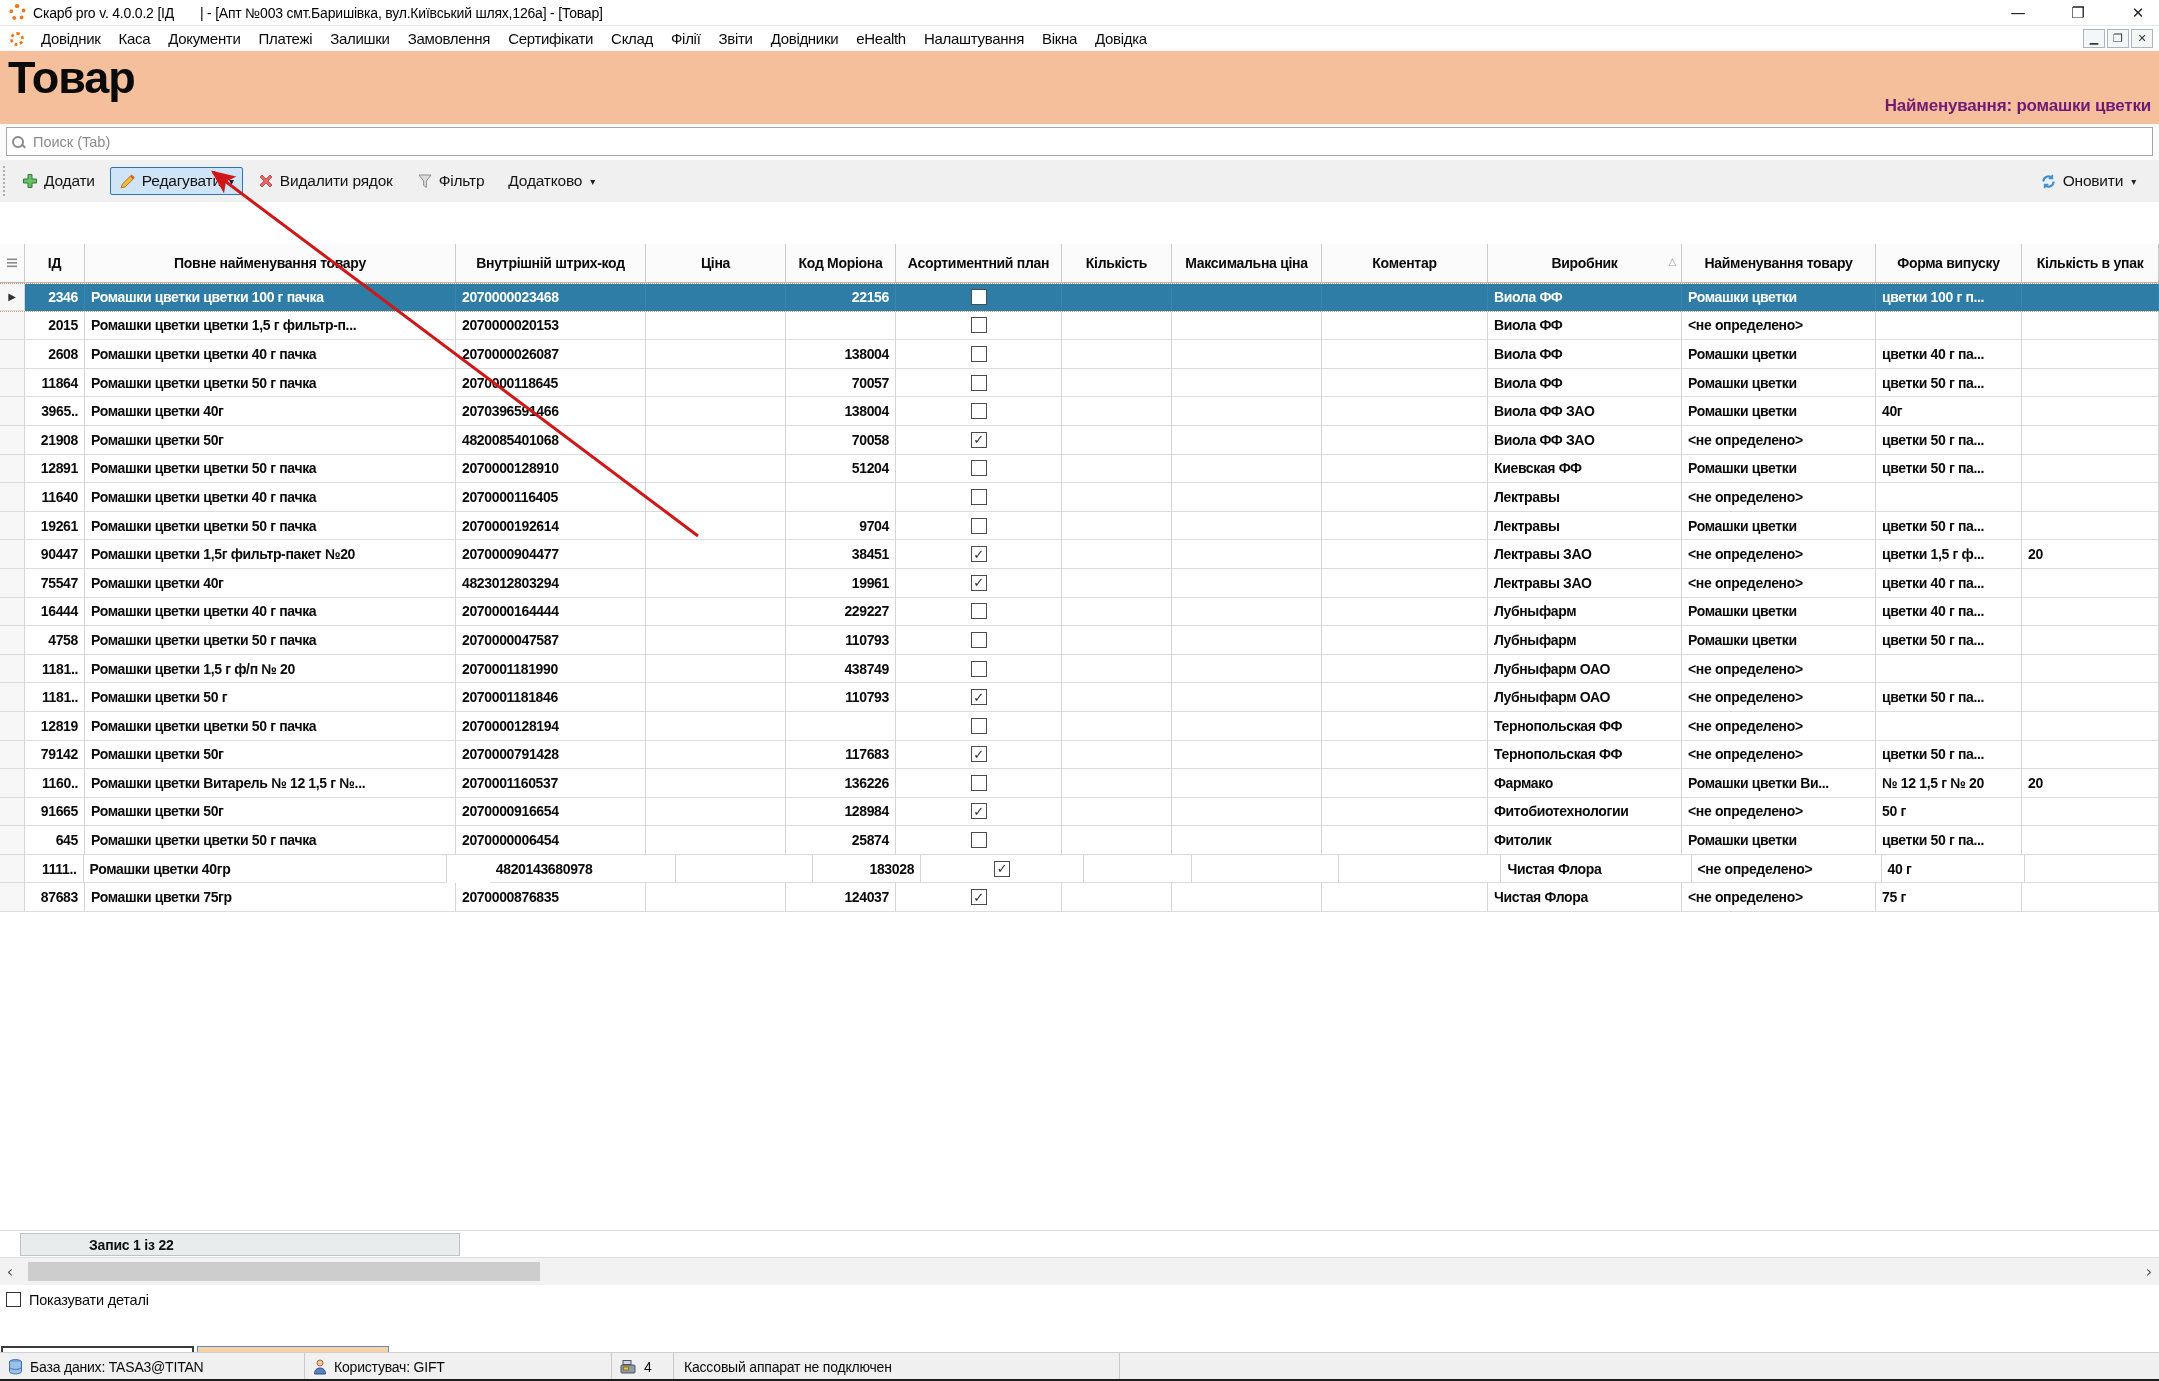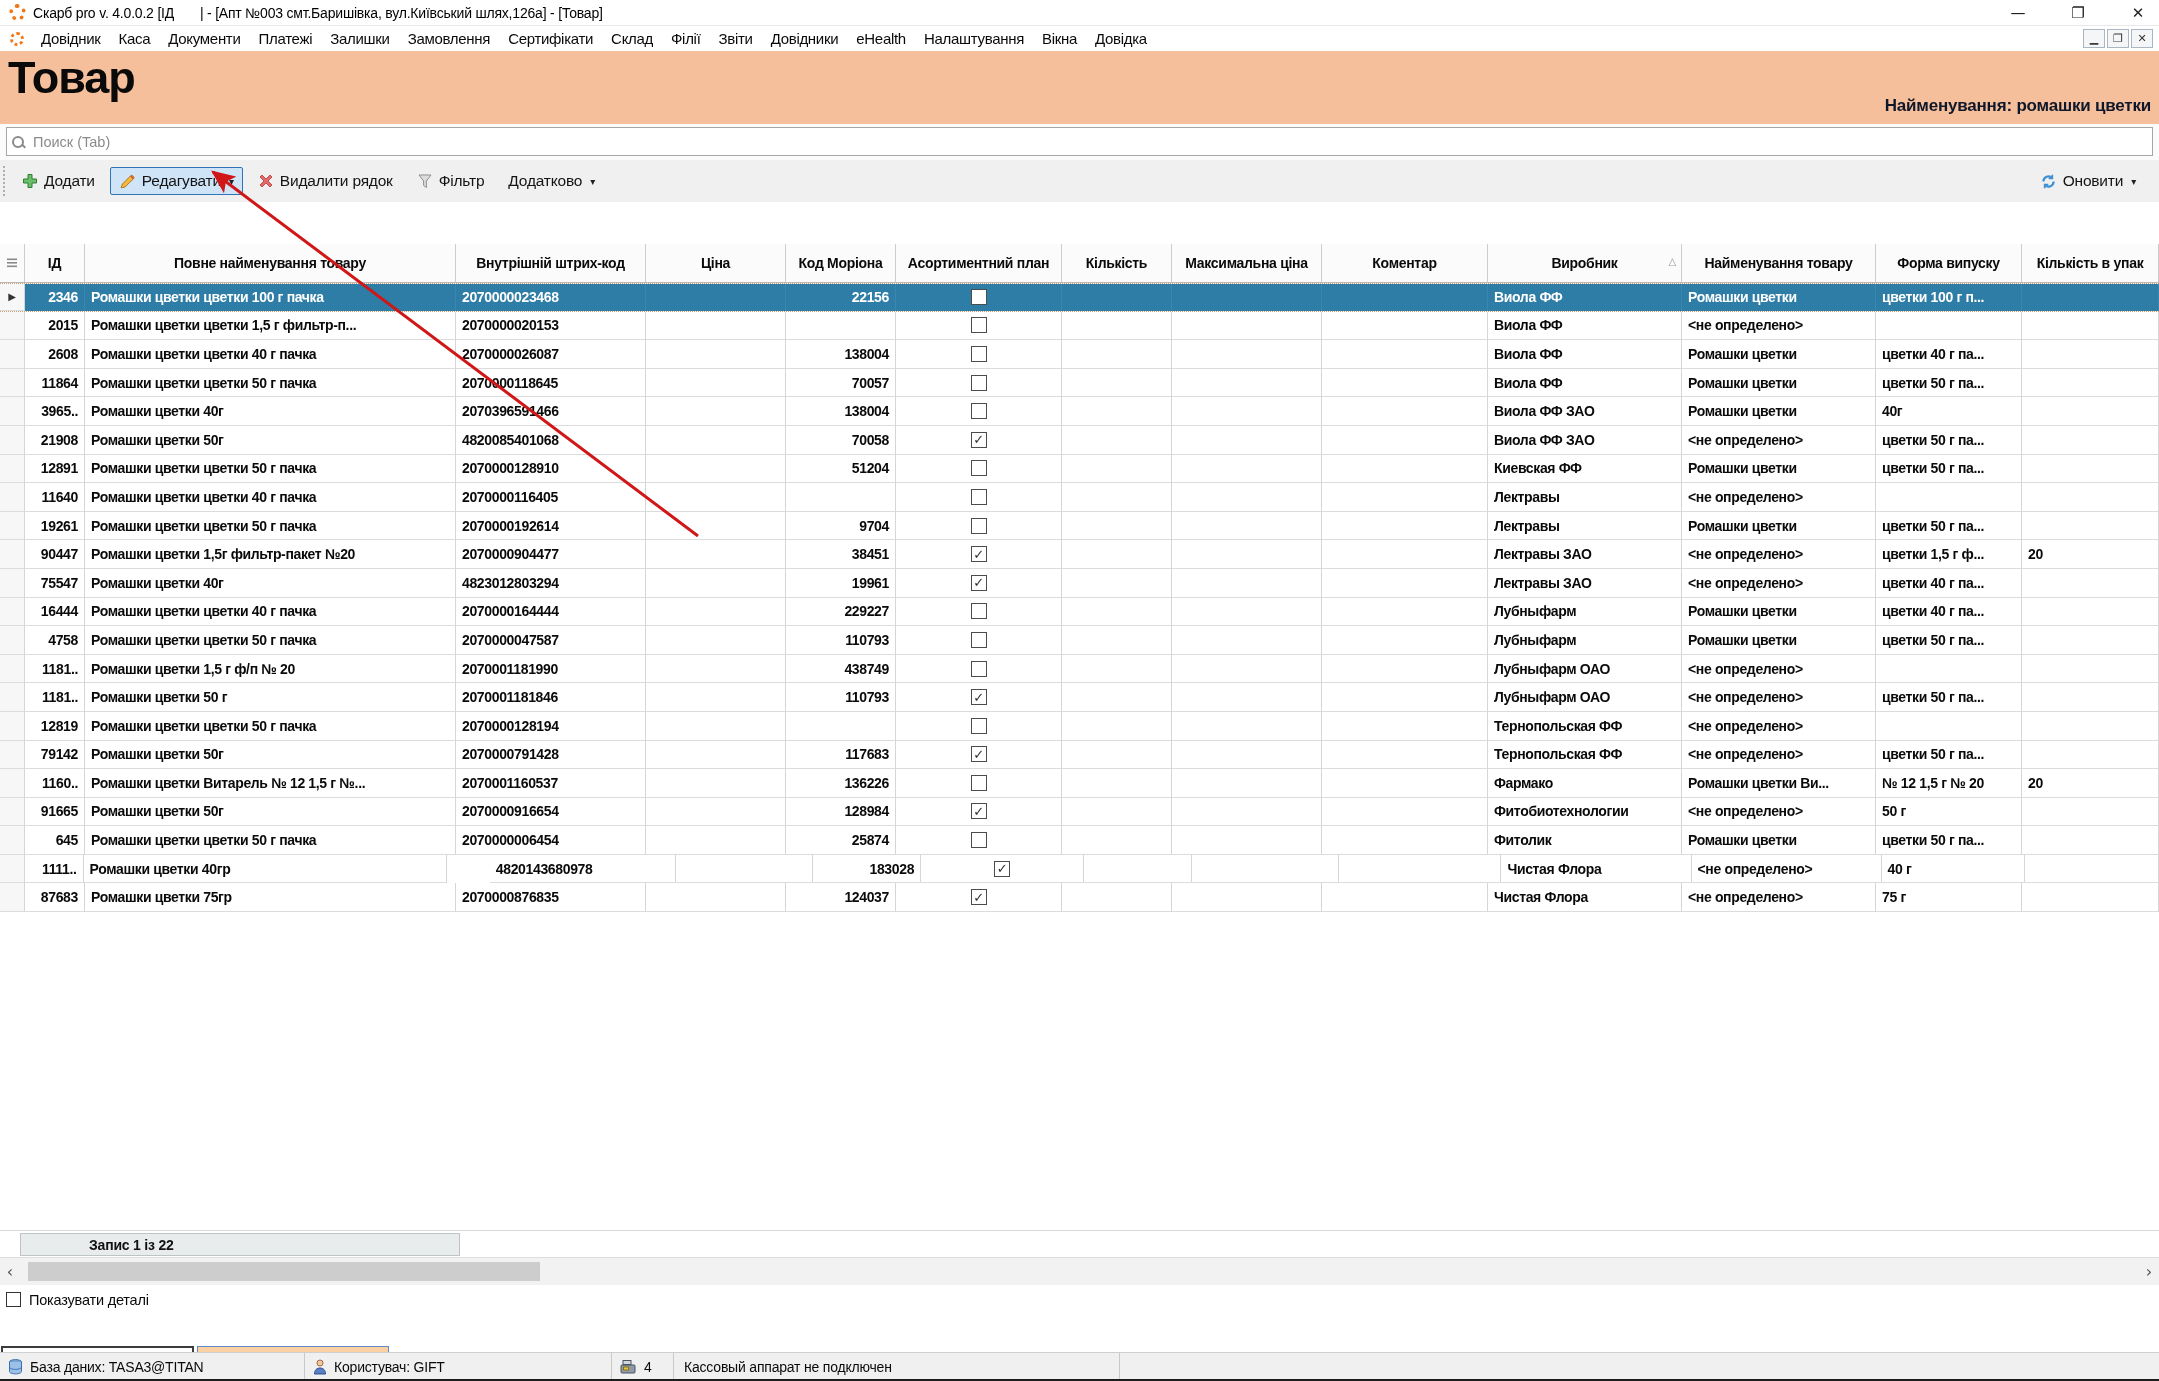--- a/index.html
+++ b/index.html
@@ -26,21 +26,21 @@
   .mdi-controls{position:absolute;right:6px;top:3px;display:flex;gap:2px;}
   .mdi-btn{width:22px;height:19px;border:1px solid #aab6c2;background:#f4f6f8;color:#333;
            font-size:11px;display:flex;align-items:center;justify-content:center;
            font-family:"DejaVu Sans",sans-serif;}
 
   
   .band{position:absolute;left:0;top:51px;width:2159px;height:73px;background:#f6bf9b;}
   .page-title{position:absolute;left:8px;top:1px;font-size:45px;font-weight:800;
               letter-spacing:-1px;color:#0a0a0a;}
   .context-label{position:absolute;right:8px;bottom:8px;font-size:17px;font-weight:700;
-                 color:#0f172a;letter-spacing:-0.2px;}
+                 color:#701a75;letter-spacing:-0.2px;}
 
   
   .search-row{position:absolute;left:0;top:124px;width:2159px;height:36px;background:#fbfbfb;}
   .search-box{position:absolute;left:6px;top:3px;width:2147px;height:29px;background:#fff;
               border:1px solid #a6a6a6;display:flex;align-items:center;}
   .search-glyph{width:14px;height:14px;margin:0 6px 0 4px;position:relative;flex:0 0 auto;}
   .search-glyph::before{content:"";position:absolute;left:1px;top:1px;width:8px;height:8px;
               border:2px solid #8a8a8a;border-radius:50%;}
   .search-glyph::after{content:"";position:absolute;left:10px;top:10px;width:5px;height:2px;
               background:#8a8a8a;transform:rotate(45deg);}

